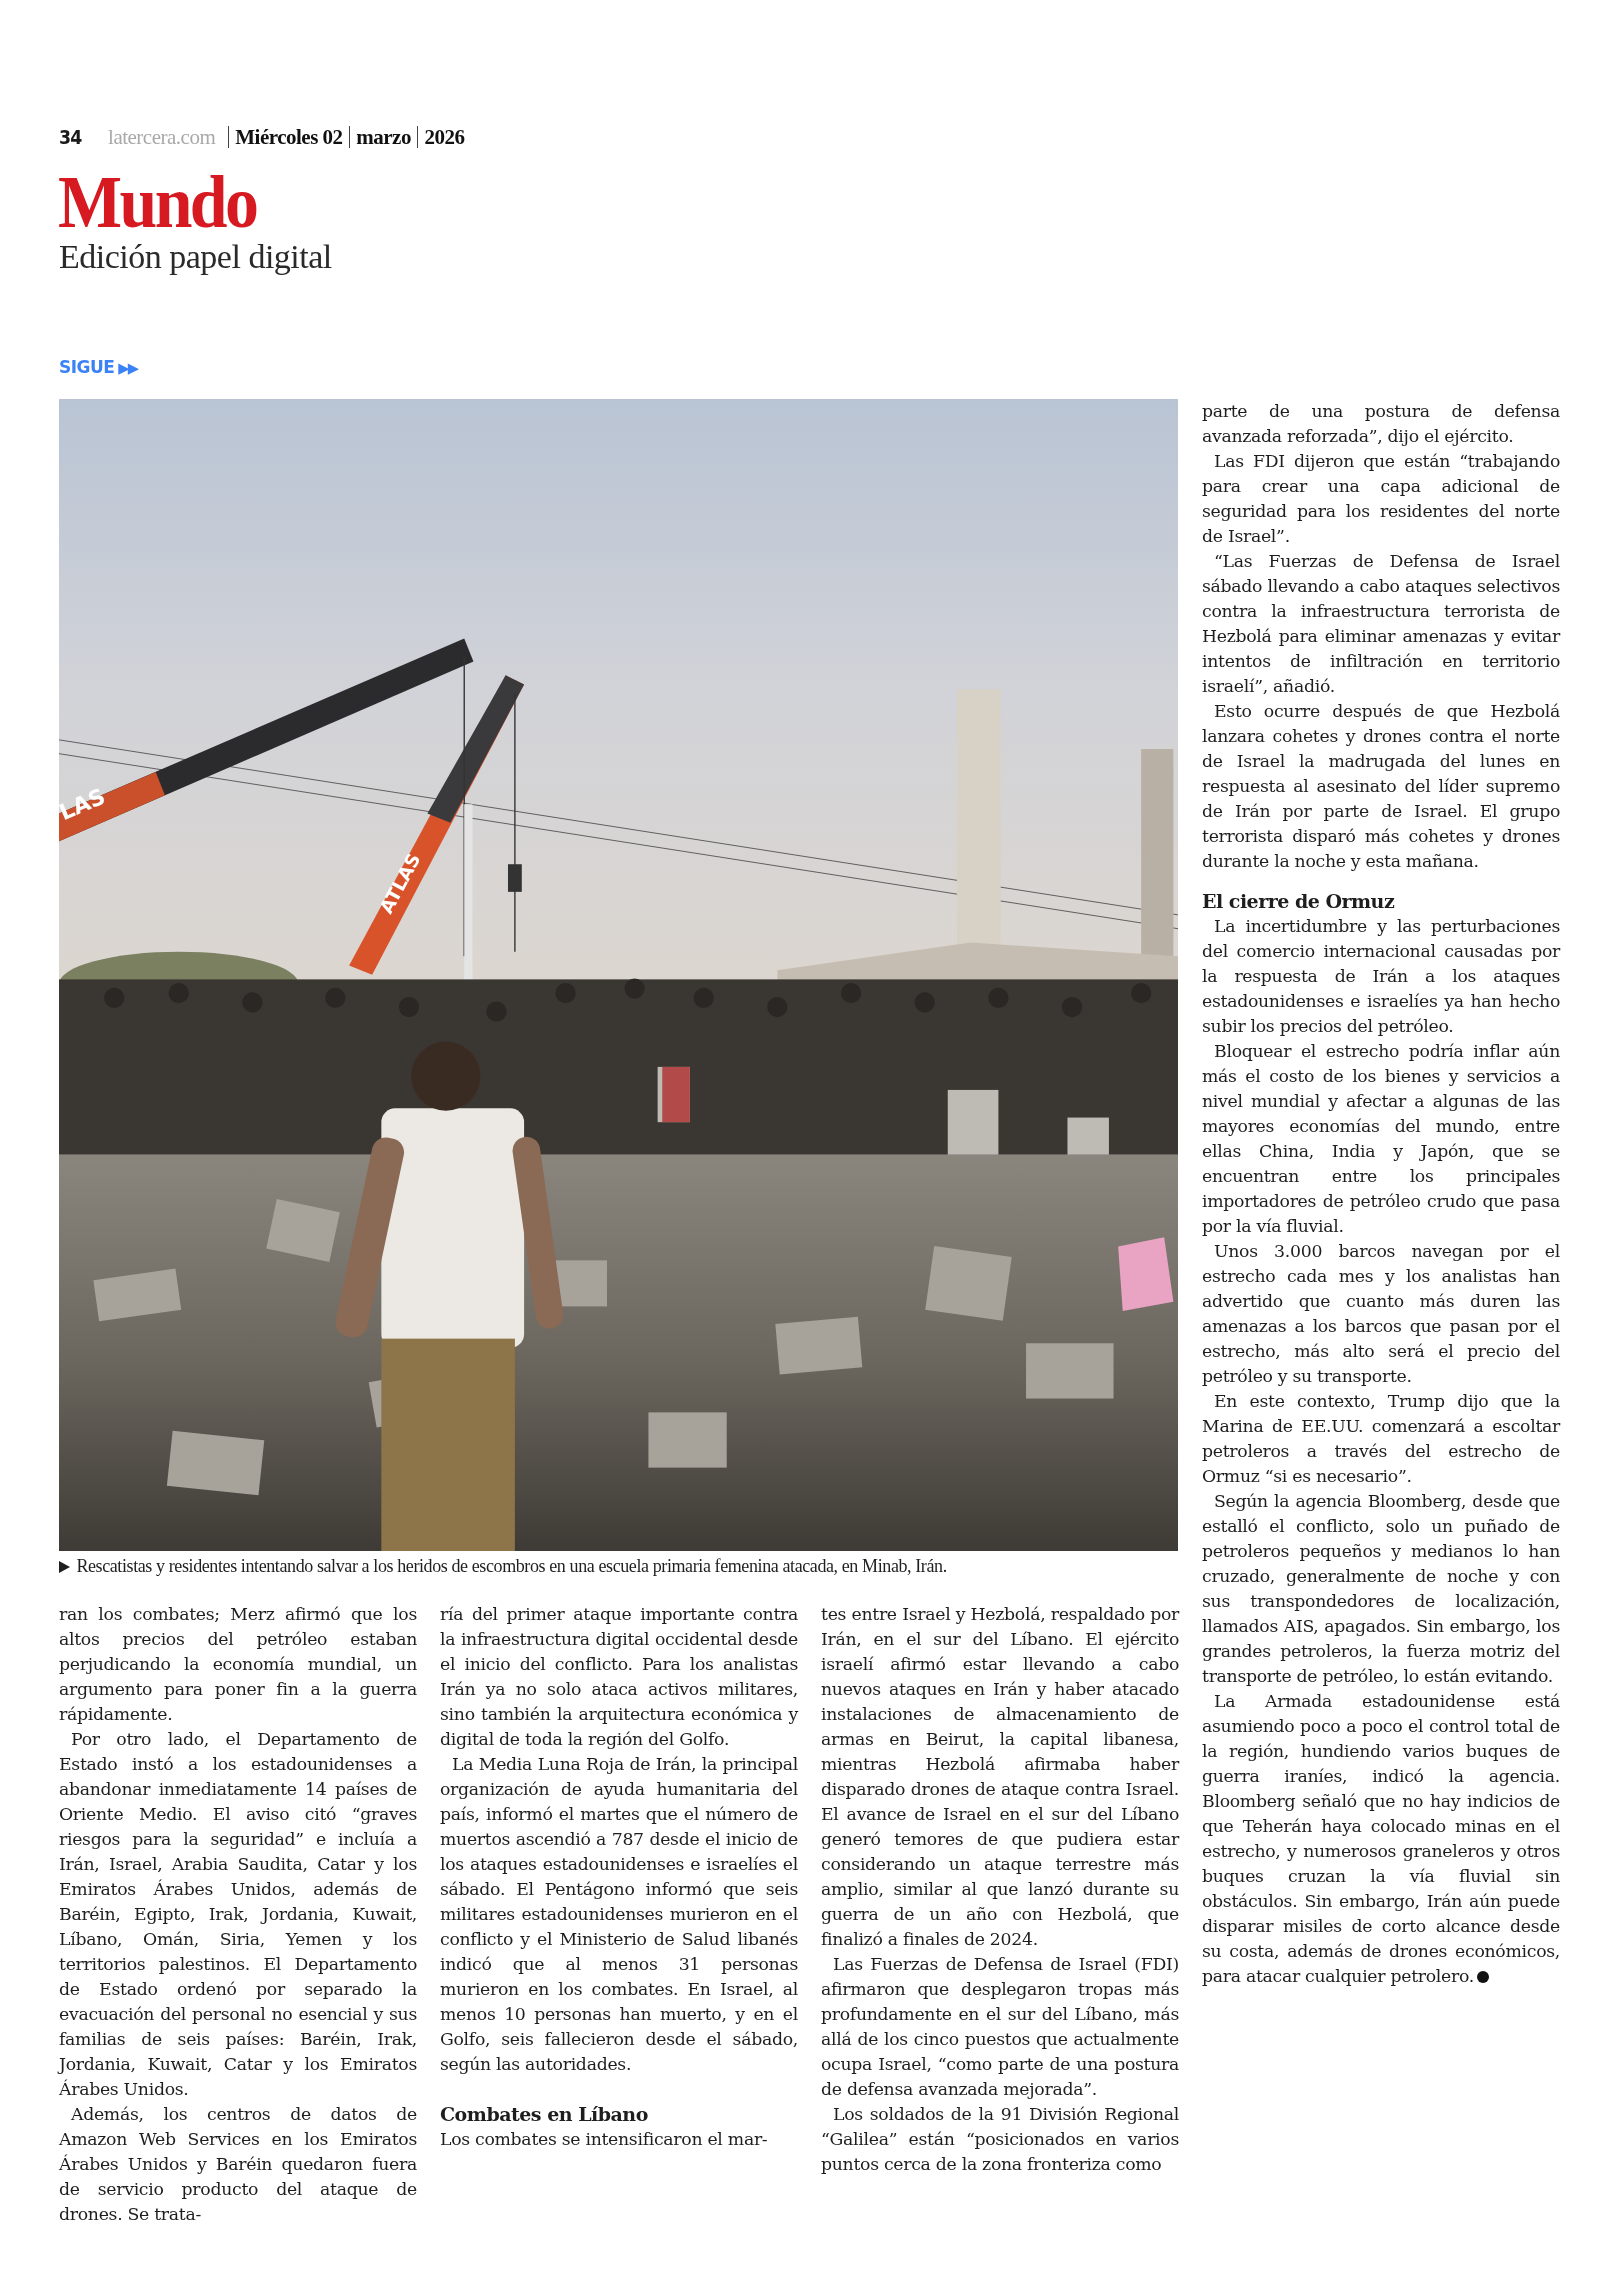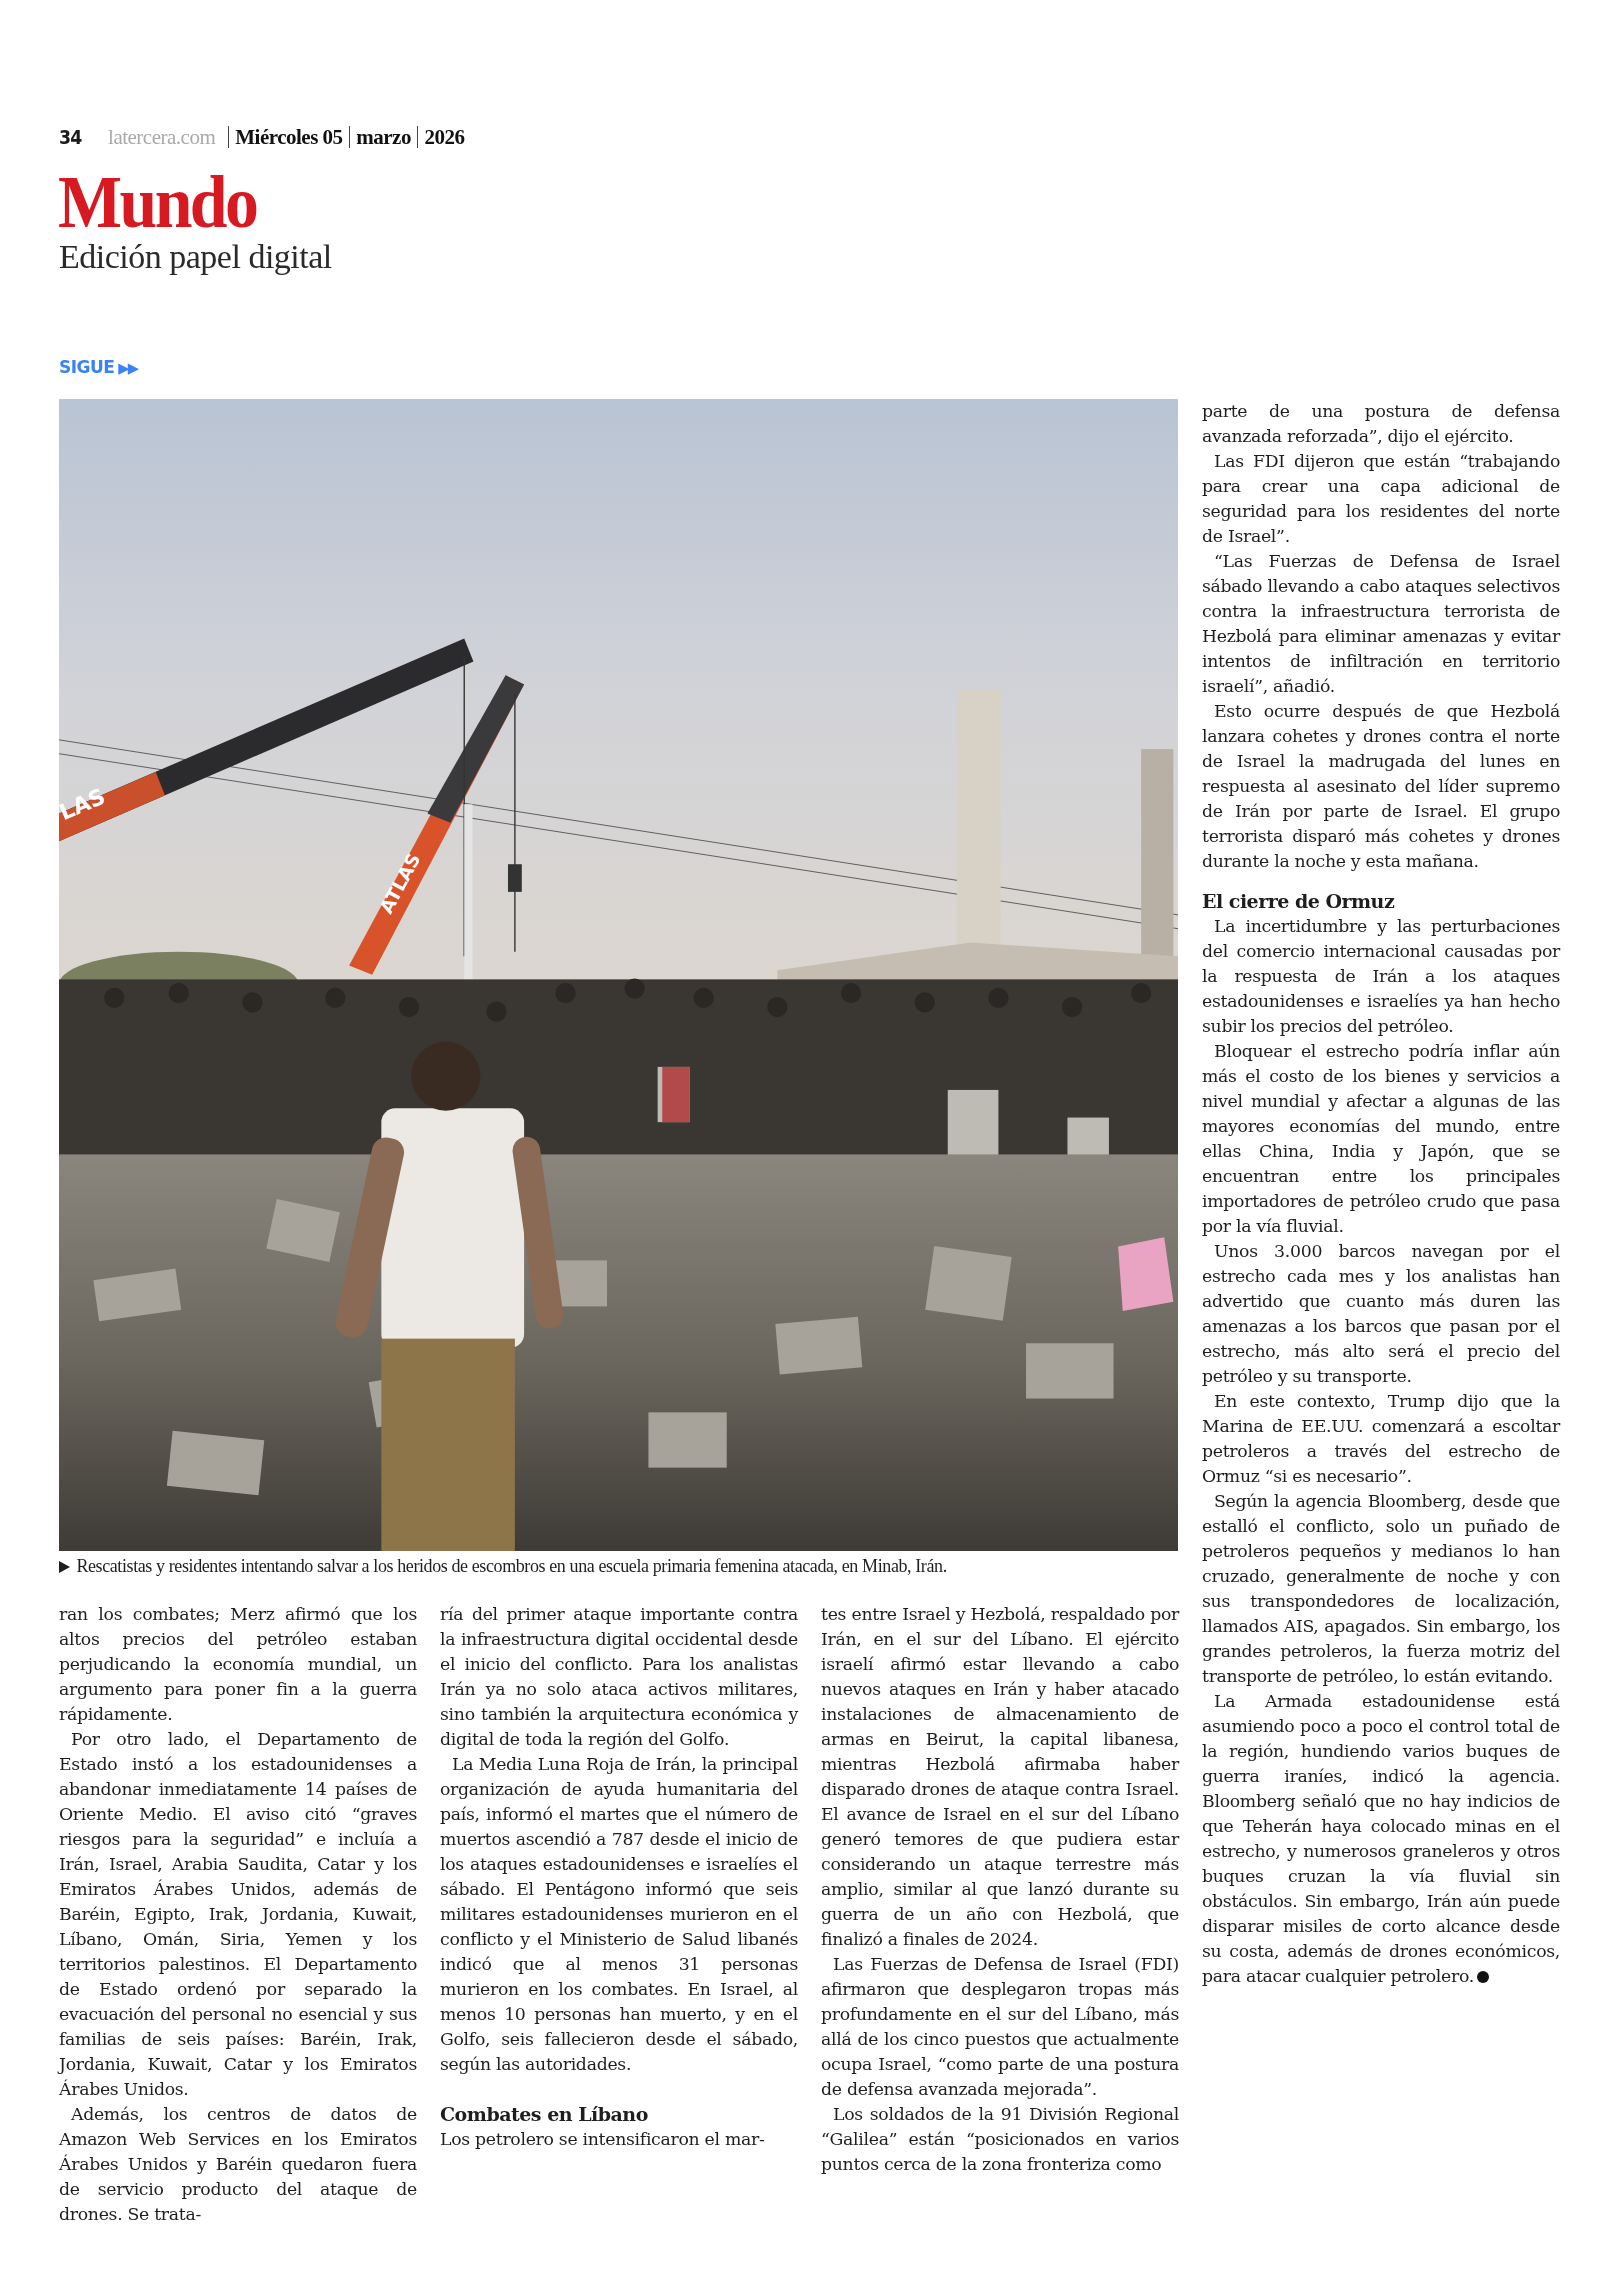--- a/index.html
+++ b/index.html
@@ -42,21 +42,21 @@
   #col3 { left:821px; top:1602px; width:358px; }
   #col4 { left:1202px; top:399px; width:358px; }
 </style>
 </head>
 <body>
 
 <div class="folio">
   <span class="pnum">34</span>
   <span class="site">latercera.com</span>
   <span class="sep"></span>
-  <span class="b">Miércoles 05</span>
+  <span class="b">Miércoles 02</span>
   <span class="sep"></span>
   <span class="b">marzo</span>
   <span class="sep"></span>
   <span class="b">2026</span>
 </div>
 
 <div class="section-title">Mundo</div>
 <div class="section-sub">Edición papel digital</div>
 
 <div class="sigue">
@@ -159,21 +159,21 @@
 <div class="col" id="col1">
   <p class="noindent">ran los combates; Merz afirmó que los altos precios del petróleo estaban perjudicando la economía mundial, un argumento para poner fin a la guerra rápidamente.</p>
   <p>Por otro lado, el Departamento de Estado instó a los estadounidenses a abandonar inmediatamente 14 países de Oriente Medio. El aviso citó “graves riesgos para la seguridad” e incluía a Irán, Israel, Arabia Saudita, Catar y los Emiratos Árabes Unidos, además de Baréin, Egipto, Irak, Jordania, Kuwait, Líbano, Omán, Siria, Yemen y los territorios palestinos. El Departamento de Estado ordenó por separado la evacuación del personal no esencial y sus familias de seis países: Baréin, Irak, Jordania, Kuwait, Catar y los Emiratos Árabes Unidos.</p>
   <p>Además, los centros de datos de Amazon Web Services en los Emiratos Árabes Unidos y Baréin quedaron fuera de servicio producto del ataque de drones. Se trata-</p>
 </div>
 
 <div class="col" id="col2">
   <p class="noindent">ría del primer ataque importante contra la infraestructura digital occidental desde el inicio del conflicto. Para los analistas Irán ya no solo ataca activos militares, sino también la arquitectura económica y digital de toda la región del Golfo.</p>
   <p>La Media Luna Roja de Irán, la principal organización de ayuda humanitaria del país, informó el martes que el número de muertos ascendió a 787 desde el inicio de los ataques estadounidenses e israelíes el sábado. El Pentágono informó que seis militares estadounidenses murieron en el conflicto y el Ministerio de Salud libanés indicó que al menos 31 personas murieron en los combates. En Israel, al menos 10 personas han muerto, y en el Golfo, seis fallecieron desde el sábado, según las autoridades.</p>
   <h3 style="margin-top:25px">Combates en Líbano</h3>
-  <p class="noindent">Los petrolero se intensificaron el mar-</p>
+  <p class="noindent">Los combates se intensificaron el mar-</p>
 </div>
 
 <div class="col" id="col3">
   <p class="noindent">tes entre Israel y Hezbolá, respaldado por Irán, en el sur del Líbano. El ejército israelí afirmó estar llevando a cabo nuevos ataques en Irán y haber atacado instalaciones de almacenamiento de armas en Beirut, la capital libanesa, mientras Hezbolá afirmaba haber disparado drones de ataque contra Israel. El avance de Israel en el sur del Líbano generó temores de que pudiera estar considerando un ataque terrestre más amplio, similar al que lanzó durante su guerra de un año con Hezbolá, que finalizó a finales de 2024.</p>
   <p>Las Fuerzas de Defensa de Israel (FDI) afirmaron que desplegaron tropas más profundamente en el sur del Líbano, más allá de los cinco puestos que actualmente ocupa Israel, “como parte de una postura de defensa avanzada mejorada”.</p>
   <p>Los soldados de la 91 División Regional “Galilea” están “posicionados en varios puntos cerca de la zona fronteriza como</p>
 </div>
 
 <div class="col" id="col4">
   <p class="noindent">parte de una postura de defensa avanzada reforzada”, dijo el ejército.</p>

